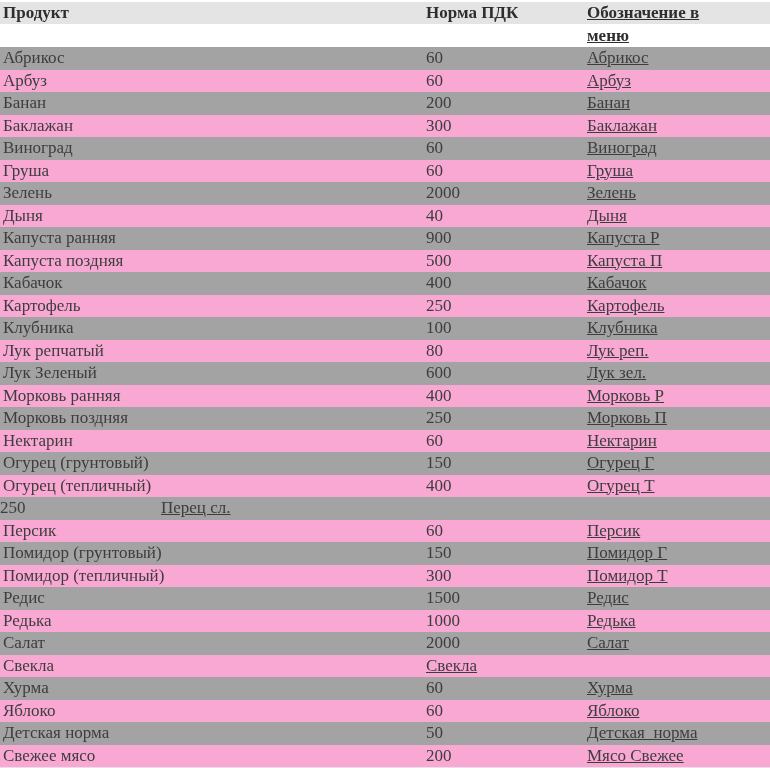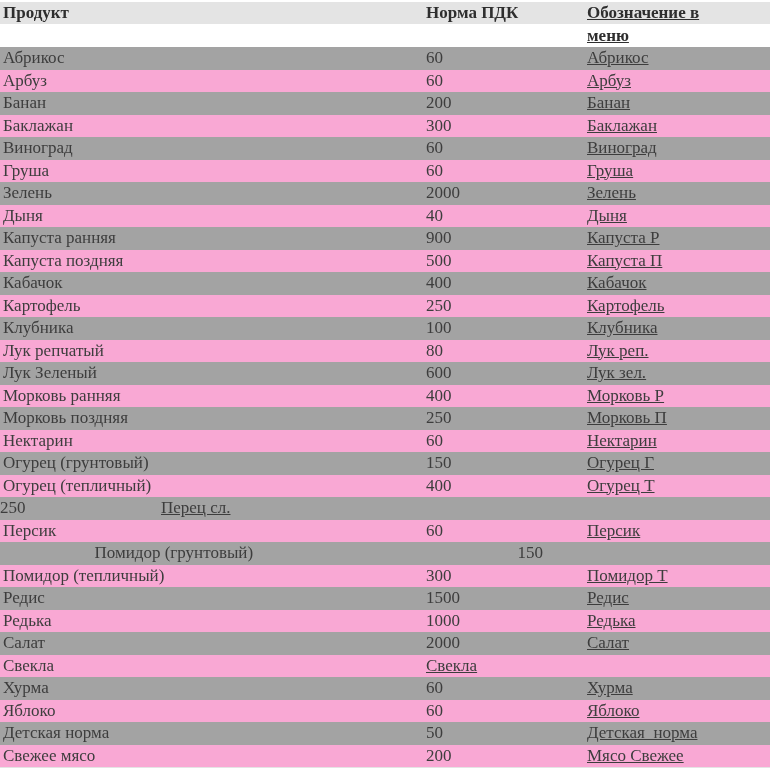--- a/index.html
+++ b/index.html
@@ -16,21 +16,20 @@
   .page {
     width: 770px;
     height: 768px;
     padding-top: 2px;
     box-sizing: border-box;
     overflow: hidden;
   }
   .row {
     display: flex;
     height: 22.5px;
-    justify-content: center;
   }
   .row.header {
     height: 45px;
     background: linear-gradient(to bottom, #e4e4e4 0, #e4e4e4 22.5px, #ffffff 22.5px, #ffffff 45px);
     font-weight: bold;
   }
   .row.gray { background: #a3a3a3; }
   .row.white { background: #f9a8d4; }
   .cell {
     box-sizing: border-box;
@@ -166,20 +165,21 @@
           <div class="cell menu">Перец сл.</div>
         </div>
         <div class="row white">
           <div class="cell product">Персик</div>
           <div class="cell norm">60</div>
           <div class="cell menu">Персик</div>
         </div>
         <div class="row gray">
           <div class="cell product">Помидор (грунтовый)</div>
           <div class="cell norm">150</div>
+          <div class="cell menu">Помидор Г</div>
         </div>
         <div class="row white">
           <div class="cell product">Помидор (тепличный)</div>
           <div class="cell norm">300</div>
           <div class="cell menu">Помидор Т</div>
         </div>
         <div class="row gray">
           <div class="cell product">Редис</div>
           <div class="cell norm">1500</div>
           <div class="cell menu">Редис</div>

